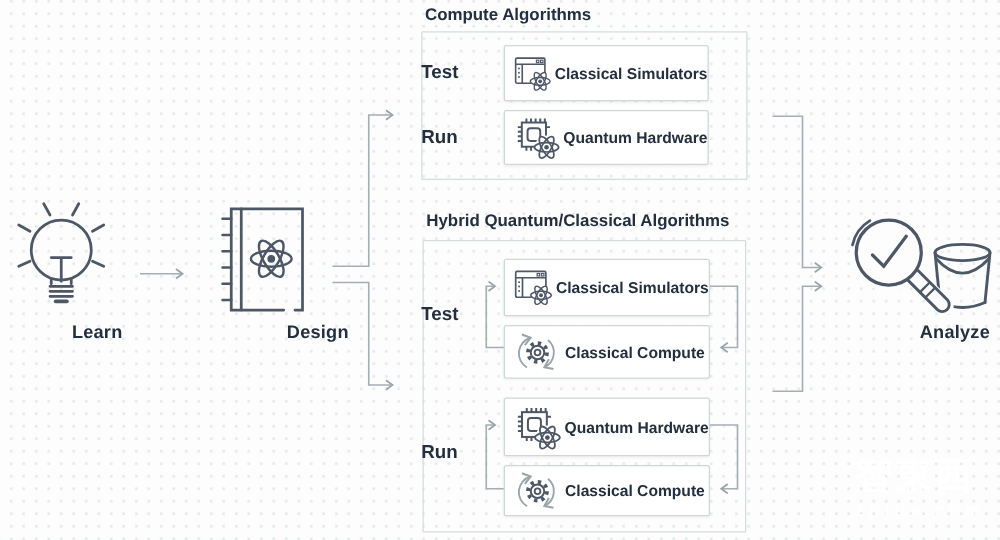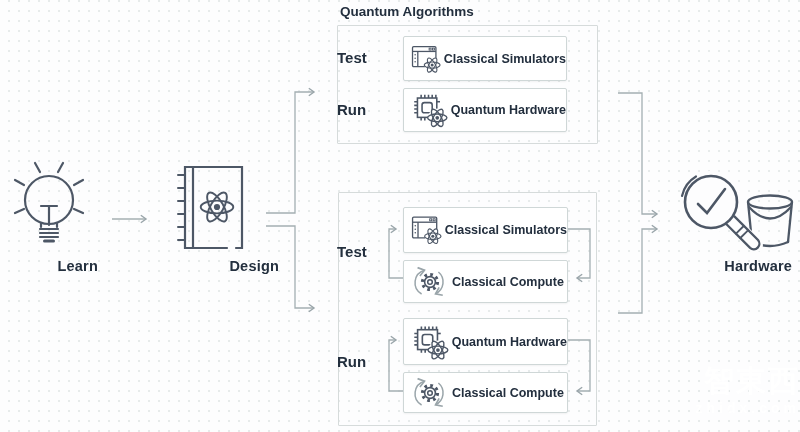--- a/index.html
+++ b/index.html
@@ -9,21 +9,21 @@
     background-size:10px 10px;background-position:4px 6px;overflow:hidden;}
   .abs{position:absolute;}
   .node-label{position:absolute;text-align:right;font-weight:bold;font-size:14.5px;color:#232f3e;letter-spacing:.2px;}
   .box{position:absolute;border:1px solid #d6dbdb;border-radius:1px;background:transparent;}
   .box-title{position:absolute;font-weight:bold;font-size:13.5px;color:#232f3e;white-space:nowrap;}
   .row-label{position:absolute;font-weight:bold;font-size:15px;color:#232f3e;text-align:left;}
   .chip{position:absolute;display:flex;align-items:center;gap:1px;padding-left:7px;box-sizing:border-box;
     background:#ffffff;border:1px solid #cfd7d7;border-radius:2px;box-shadow:0 1px 2px rgba(0,0,0,0.05);}
   .chip-text{font-size:12.5px;font-weight:600;color:#232f3e;white-space:nowrap;}
   .wire{position:absolute;left:0;top:0;pointer-events:none;}
-  .watermark{position:absolute;left:684px;top:364px;width:116px;text-align:right;pointer-events:none;}
+  .watermark{position:absolute;left:684px;top:364px;width:116px;text-align:left;pointer-events:none;}
   .wm-chars{font-size:30px;font-weight:bold;color:rgba(255,255,255,0.92);letter-spacing:2px;line-height:1.1;
     text-shadow:0 0 1px rgba(255,255,255,0.55);}
   .wm-domain{font-size:14px;font-weight:bold;color:rgba(255,255,255,0.88);letter-spacing:4px;margin-top:3px;}
 </style>
 </head>
 <body>
 
 <div class="stage">
 
   <svg width="0" height="0" style="position:absolute" aria-hidden="true">
@@ -62,21 +62,21 @@
       <path d="M68,85 H74 V4 H17 V85 H59"></path>
       <path d="M25,4 V85"></path>
       <path d="M10,12 H17 M10,25 H17 M10,38 H17 M10,51 H17 M10,64 H17 M10,77 H17" stroke-width="2"></path>
     </g>
     <g transform="translate(49,44) scale(1.55)" stroke="#4d5766" color="#4d5766" stroke-width="1.25">
       <use href="#atom"></use>
     </g>
   </svg>
   <div class="node-label" style="left:181px;top:258px;width:98px">Design</div>
 
-  <div class="box-title" style="left:340px;top:4px">Quantum Algorithms</div>
+  <div class="box-title" style="left:340px;top:4px">Compute Algorithms</div>
   <div class="box" style="left:337px;top:25px;width:259px;height:117px"></div>
 
   <div class="row-label" style="left:337px;top:49px;width:50px">Test</div>
   <div class="chip" style="left:403px;top:36px;width:164px;height:45px">
     <svg width="42" height="38" viewBox="0 0 42 38">
       <g stroke="#4d5766" stroke-width="1.7" fill="none">
         <rect x="2" y="2.5" width="31" height="26.5" rx="1.5"></rect>
         <line x1="2" y1="9" x2="33" y2="9"></line>
         <rect x="24" y="4.6" width="2.6" height="2.6" stroke-width="1.2"></rect>
         <rect x="28.4" y="4.6" width="2.6" height="2.6" stroke-width="1.2"></rect>
@@ -107,20 +107,21 @@
         <rect x="12" y="11" width="11" height="11" rx="2.5"></rect>
       </g>
       <circle cx="28.5" cy="27.5" r="10.2" fill="#ffffff"></circle>
       <g transform="translate(28.5,27.5)" stroke="#4d5766" color="#4d5766" stroke-width="1.5">
         <use href="#atom"></use>
       </g>
     </svg>
     <span class="chip-text">Quantum Hardware</span>
   </div>
 
+  <div class="box-title" style="left:341px;top:169px">Hybrid Quantum/Classical Algorithms</div>
   <div class="box" style="left:338px;top:192px;width:257px;height:232px"></div>
 
   <div class="row-label" style="left:337px;top:243px;width:50px">Test</div>
   <div class="chip" style="left:403px;top:207px;width:165px;height:46px">
     <svg width="42" height="38" viewBox="0 0 42 38">
       <g stroke="#4d5766" stroke-width="1.7" fill="none">
         <rect x="2" y="2.5" width="31" height="26.5" rx="1.5"></rect>
         <line x1="2" y1="9" x2="33" y2="9"></line>
         <rect x="24" y="4.6" width="2.6" height="2.6" stroke-width="1.2"></rect>
         <rect x="28.4" y="4.6" width="2.6" height="2.6" stroke-width="1.2"></rect>
@@ -197,21 +198,21 @@
     <circle cx="47" cy="44" r="31" fill="#fdfdfe" stroke="none"></circle>
     <line x1="68" y1="63" x2="92" y2="87" stroke="#fdfdfe" stroke-width="14" stroke-linecap="round"></line>
     <g stroke="#4d5766" stroke-width="2.6" fill="none" stroke-linecap="round">
       <circle cx="47" cy="44" r="26"></circle>
       <path d="M32,18.5 A30,30 0 0 0 18,38" stroke-width="2.2"></path>
       <path d="M34,46 L43,55 L61,31"></path>
       <path d="M62.5,66.3 L86.1,89.9 A5.6,5.6 0 0 0 94,82 L70.4,58.4" stroke-width="2.3"></path>
       <path d="M72,75.7 L79.7,68 M76.3,80 L84,72.3" stroke-width="1.8"></path>
     </g>
   </svg>
-  <div class="node-label" style="left:688px;top:258px;width:104px">Hardware</div>
+  <div class="node-label" style="left:688px;top:258px;width:104px">Analyze</div>
 
   <svg class="wire" width="800" height="432" viewBox="0 0 800 432">
     <g stroke="#a4afb2" stroke-width="1.3" fill="none">
       <path d="M112,219 H146" marker-end="url(#arr)"></path>
       <path d="M266,213 H295 V92 H314" marker-end="url(#arr)"></path>
       <path d="M266,226 H295 V308 H314" marker-end="url(#arr)"></path>
       <path d="M618,93 H642 V214 H657" marker-end="url(#arr)"></path>
       <path d="M618,313 H642 V229 H657" marker-end="url(#arr)"></path>
       <path d="M403,278 H389 V229 H396" marker-end="url(#arr)"></path>
       <path d="M568,229 H590 V278 H577" marker-end="url(#arr)"></path>

